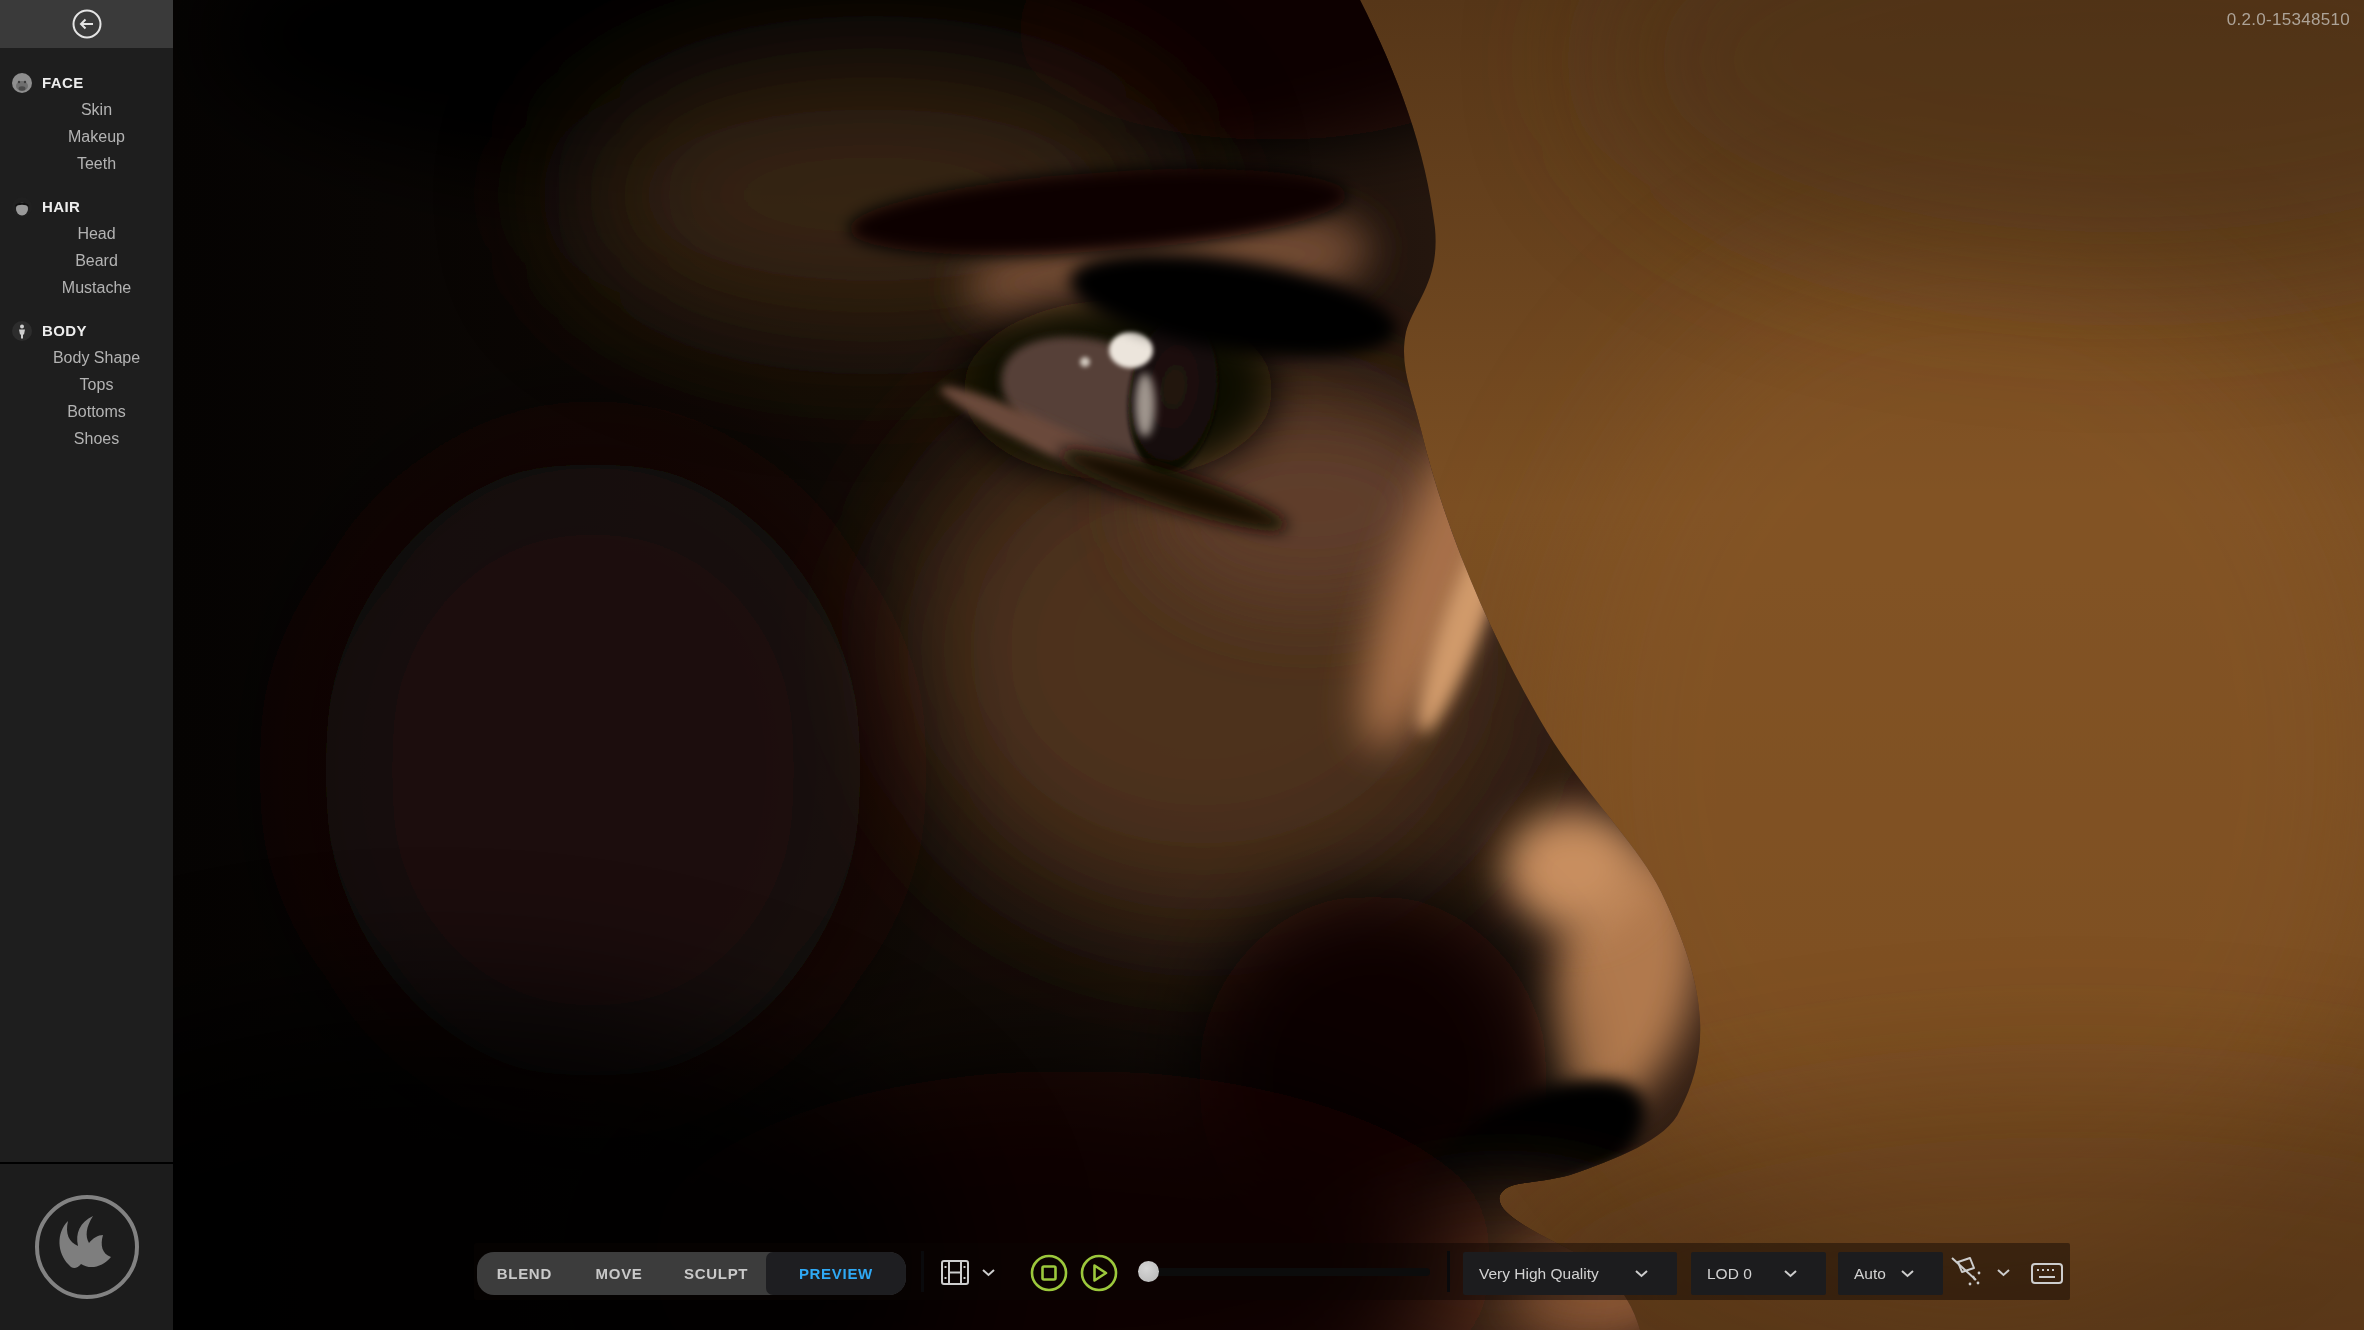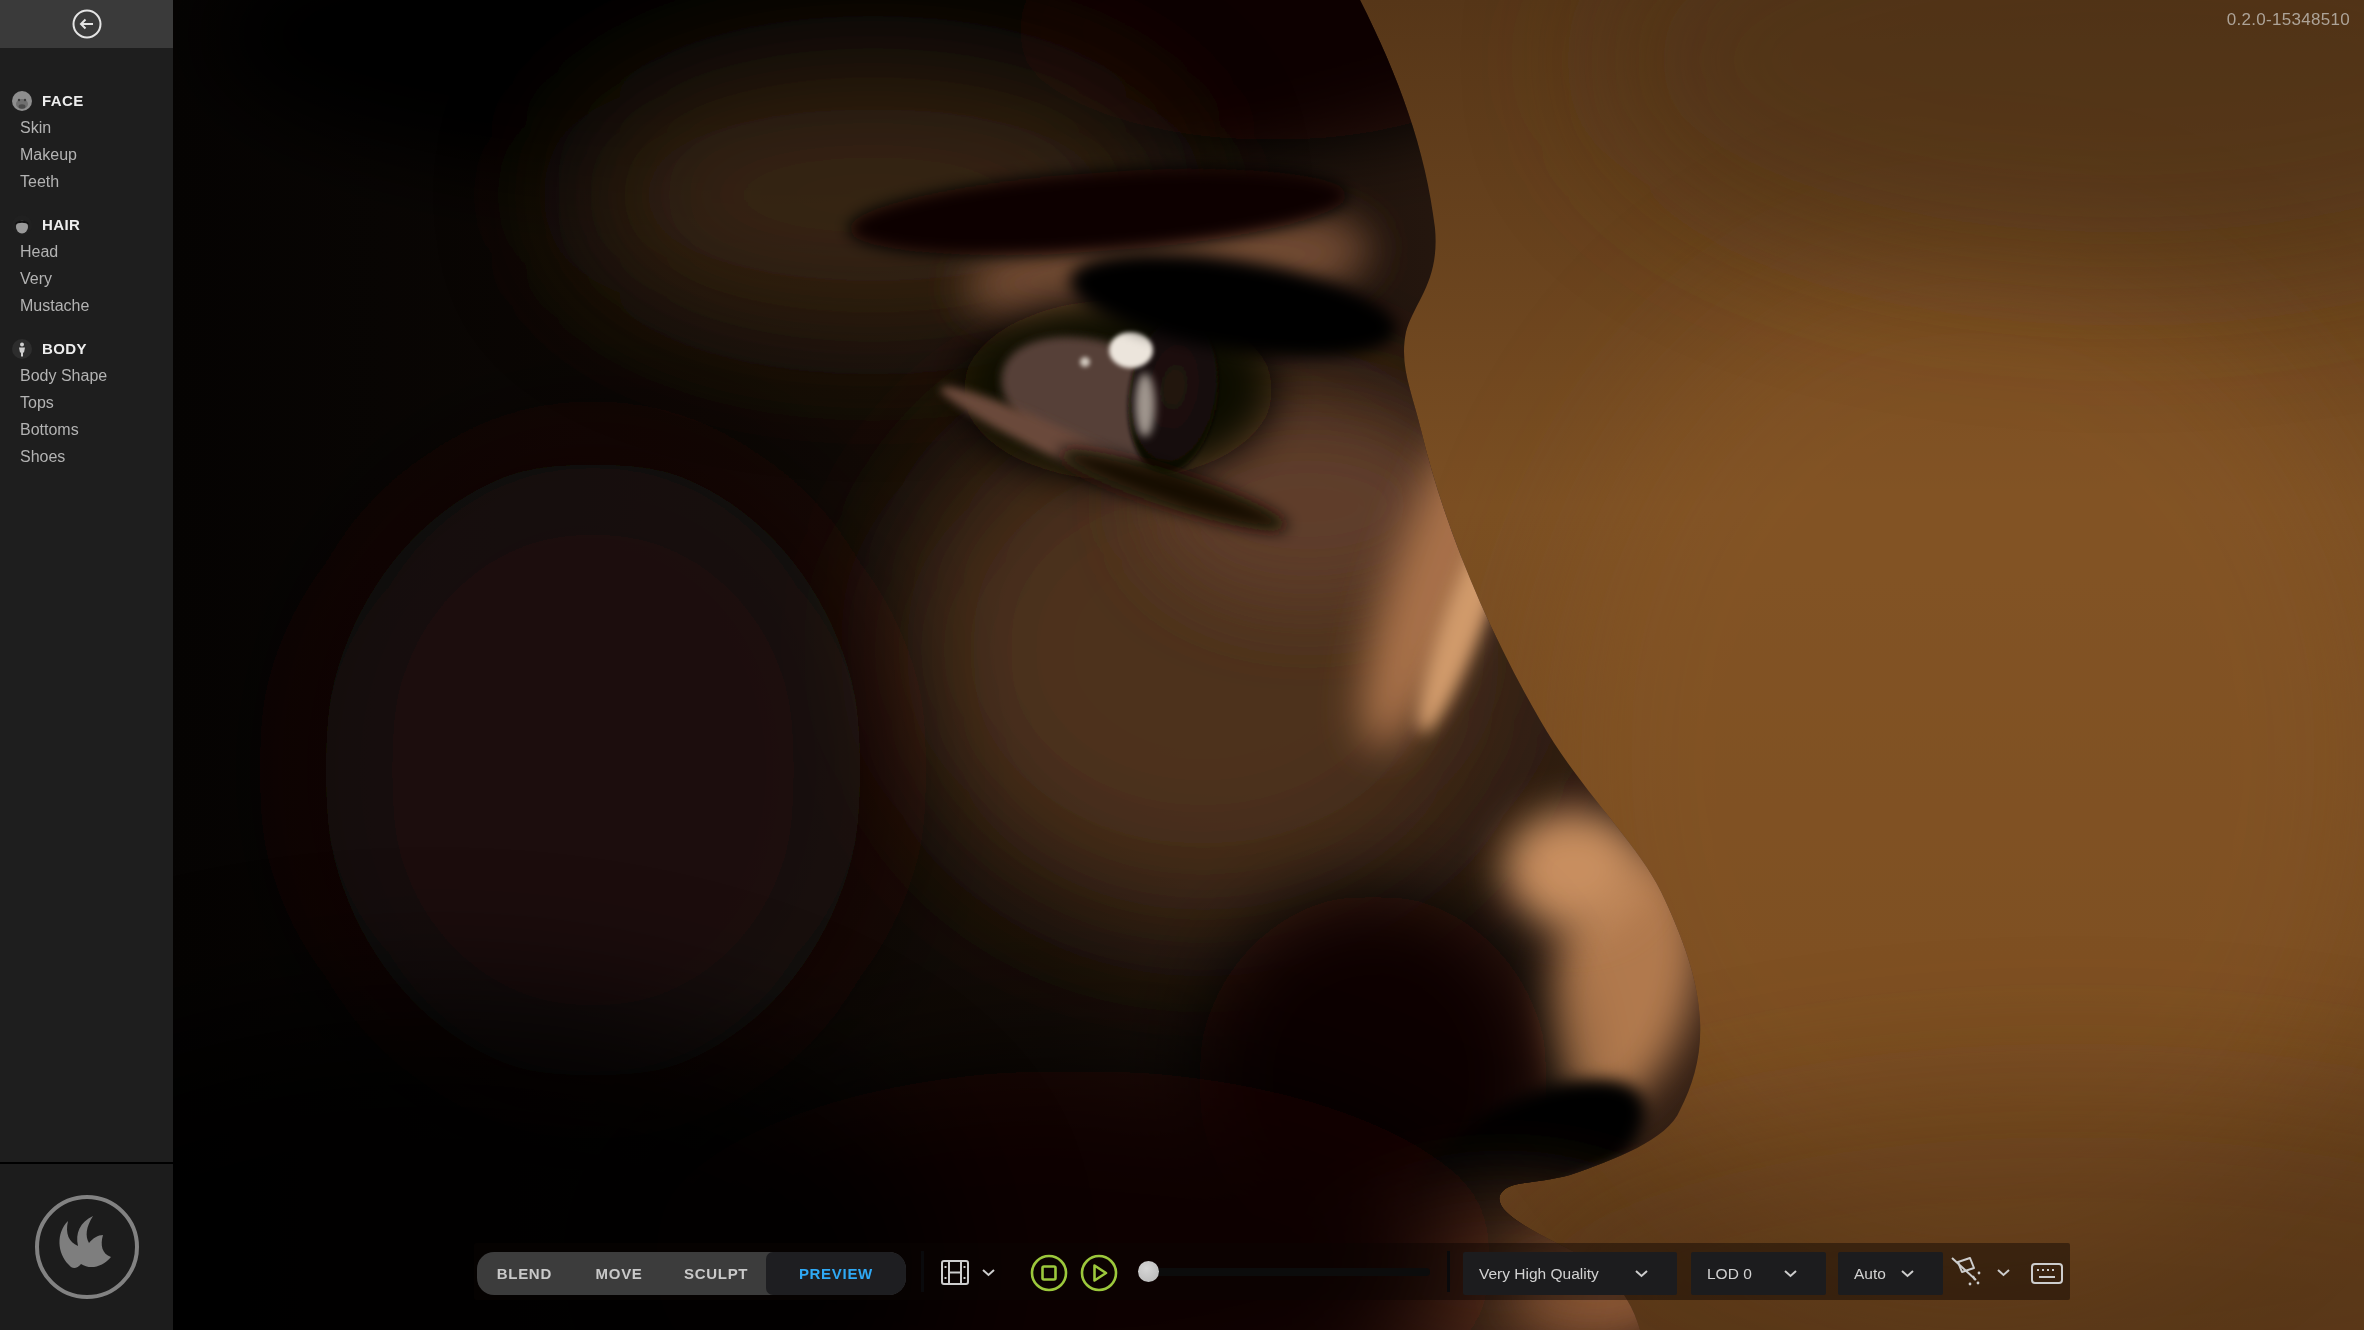--- a/index.html
+++ b/index.html
@@ -15,21 +15,21 @@
   .version { position:absolute; top:10px; right:14px; z-index:8;
              font-size:17px; color:rgba(186,179,170,0.88); letter-spacing:.3px; }
 
   
   .sidebar { position:absolute; left:0; top:0; width:173px; height:1330px;
              background:#1e1e1e; z-index:10; }
   .sidebar-header { height:48px; background:#3a3a3a; display:flex;
                     align-items:center; justify-content:center; }
   .back-btn { width:36px; height:36px; background:transparent; border:none;
               cursor:pointer; display:flex; align-items:center; justify-content:center; }
-  .nav { padding-top:39px; }
+  .nav { padding-top:21px;text-align:center; }
   .nav-section { margin-bottom:16px; }
   .section-header { display:flex; align-items:center; gap:9px; padding-left:11px;
                     height:27px; color:#ededed; font-weight:bold; font-size:15px;
                     letter-spacing:.4px; }
   .section-icon { width:22px; height:22px; flex:0 0 22px; }
   .nav-item { padding-left:20px; height:27px; line-height:27px; color:#b3b3b3;
               font-size:16px; cursor:pointer; white-space:nowrap; }
   .sidebar-footer { position:absolute; left:0; bottom:0; width:173px; height:168px;
                     border-top:2px solid #000; background:#1c1c1c;
                     display:flex; align-items:center; justify-content:center; }
@@ -202,21 +202,21 @@
       <div class="nav-section">
         <div class="section-header">
           <svg class="section-icon" viewBox="0 0 22 22">
             <circle cx="11" cy="11" r="10" fill="#202020"></circle>
             <ellipse cx="11" cy="13" rx="6" ry="6.5" fill="#9a9a9a"></ellipse>
             <path d="M4,11 C4,5 18,5 18,11 C15,8 7,8 4,11 Z" fill="#111"></path>
           </svg>
           <span>HAIR</span>
         </div>
         <div class="nav-item">Head</div>
-        <div class="nav-item">Very</div>
+        <div class="nav-item">Beard</div>
         <div class="nav-item">Mustache</div>
       </div>
 
 
       <div class="nav-section">
         <div class="section-header">
           <svg class="section-icon" viewBox="0 0 22 22">
             <circle cx="11" cy="11" r="10" fill="#2d2d2d"></circle>
             <circle cx="11" cy="6.5" r="2" fill="#cfcfcf"></circle>
             <path d="M8,9.5 h6 l-1,5 h-1 v4 h-2 v-4 h-1 Z" fill="#cfcfcf"></path>

